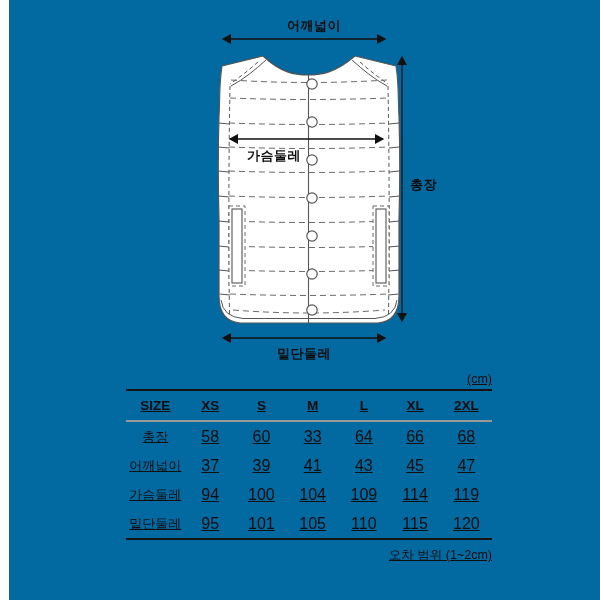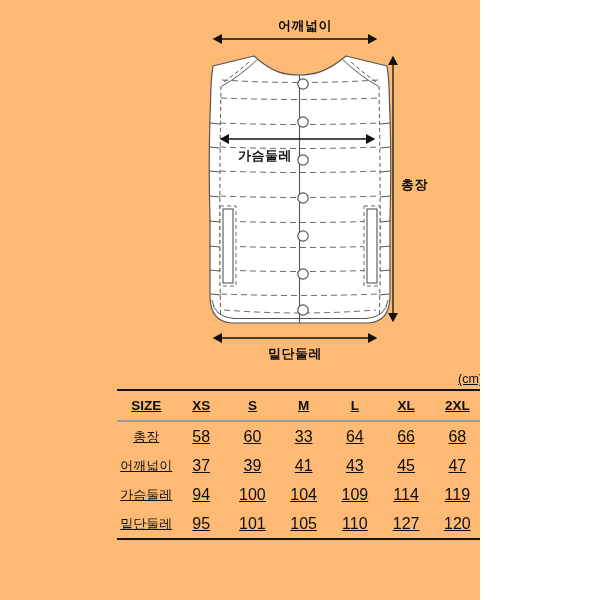--- a/index.html
+++ b/index.html
@@ -1,18 +1,18 @@
 <!DOCTYPE html>
 <html><head>
 <meta charset="utf-8">
 <style>
   html,body{margin:0;padding:0;background:#fff;}
   .canvas{
-    position:relative;width:480px;height:600px;background:#fdba74;overflow:hidden;
-    font-family:"Liberation Sans","DejaVu Sans",sans-serif;color:#111;
+    position:relative;width:592px;height:600px;background:#0369a1;overflow:hidden;
+    font-family:"Liberation Sans","DejaVu Sans",sans-serif;color:#111;margin-left:9px;
   }
   .diagram{position:absolute;left:0;top:0;width:600px;height:370px;}
   .diagram svg{position:absolute;left:0;top:0;}
   .dim-label{
     position:absolute;font-size:13px;font-weight:700;color:#0d0d0d;
     letter-spacing:0.5px;white-space:nowrap;
   }
   .lbl-shoulder{top:17px;left:205px;width:200px;text-align:center;}
   .lbl-chest{top:147px;left:228px;width:74px;text-align:center;}
   .lbl-length{top:176px;left:401px;}
@@ -178,21 +178,22 @@
           <td>109</td>
           <td>114</td>
           <td>119</td>
         </tr>
         <tr>
           <td class="rowlabel">밑단둘레</td>
           <td>95</td>
           <td>101</td>
           <td>105</td>
           <td>110</td>
-          <td>127</td>
+          <td>115</td>
           <td>120</td>
         </tr>
       </tbody>
     </table>
 
+    <div class="tolerance-note">오차 범위 (1~2cm)</div>
   </div>
 
 </div>
 
 </body></html>

